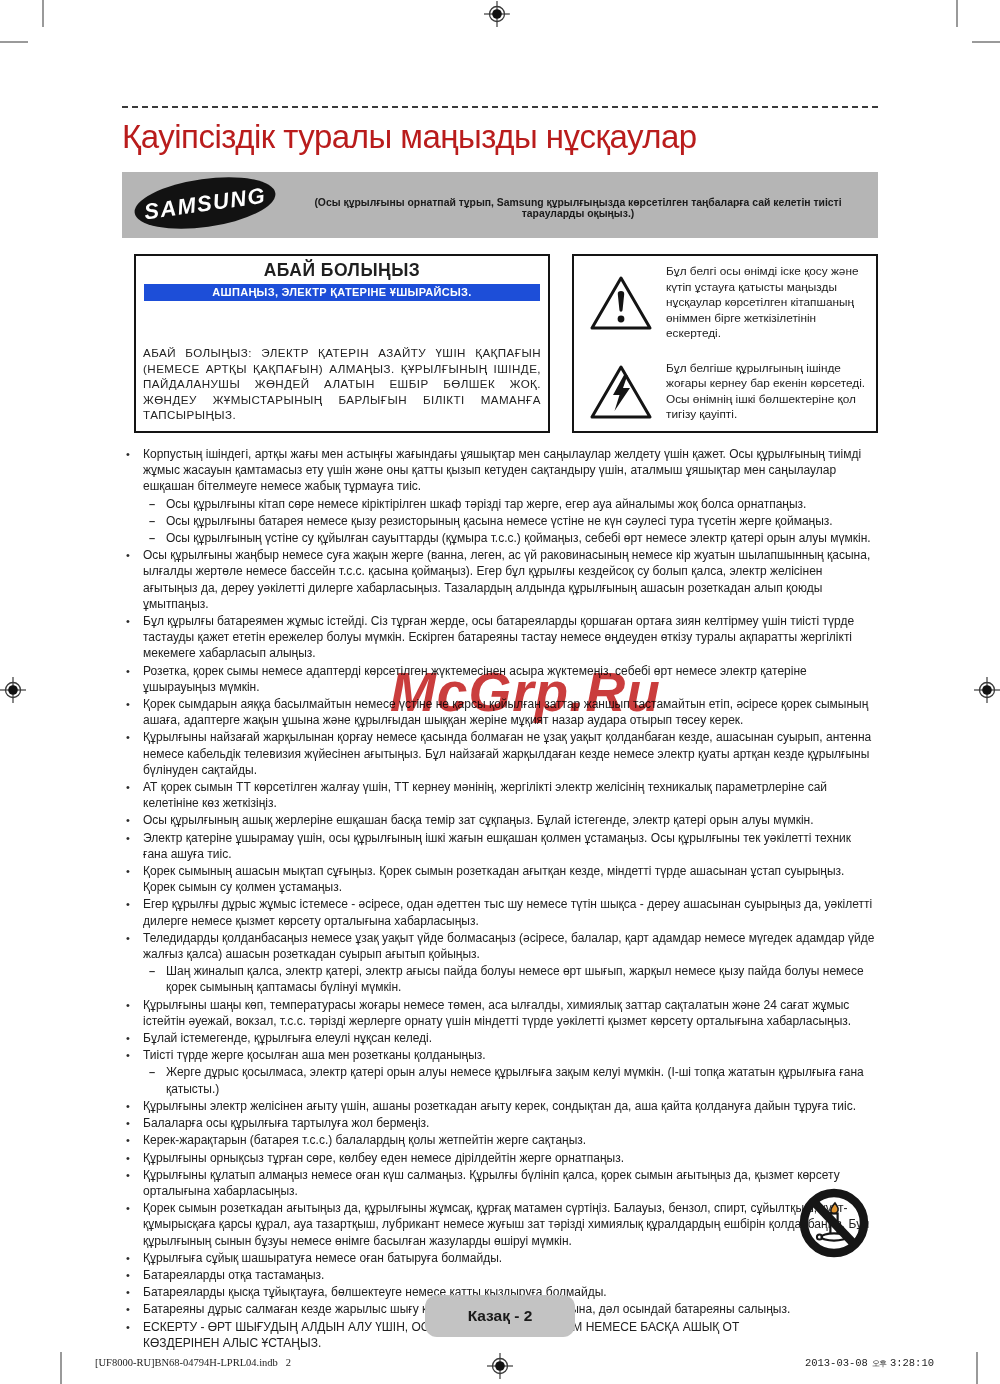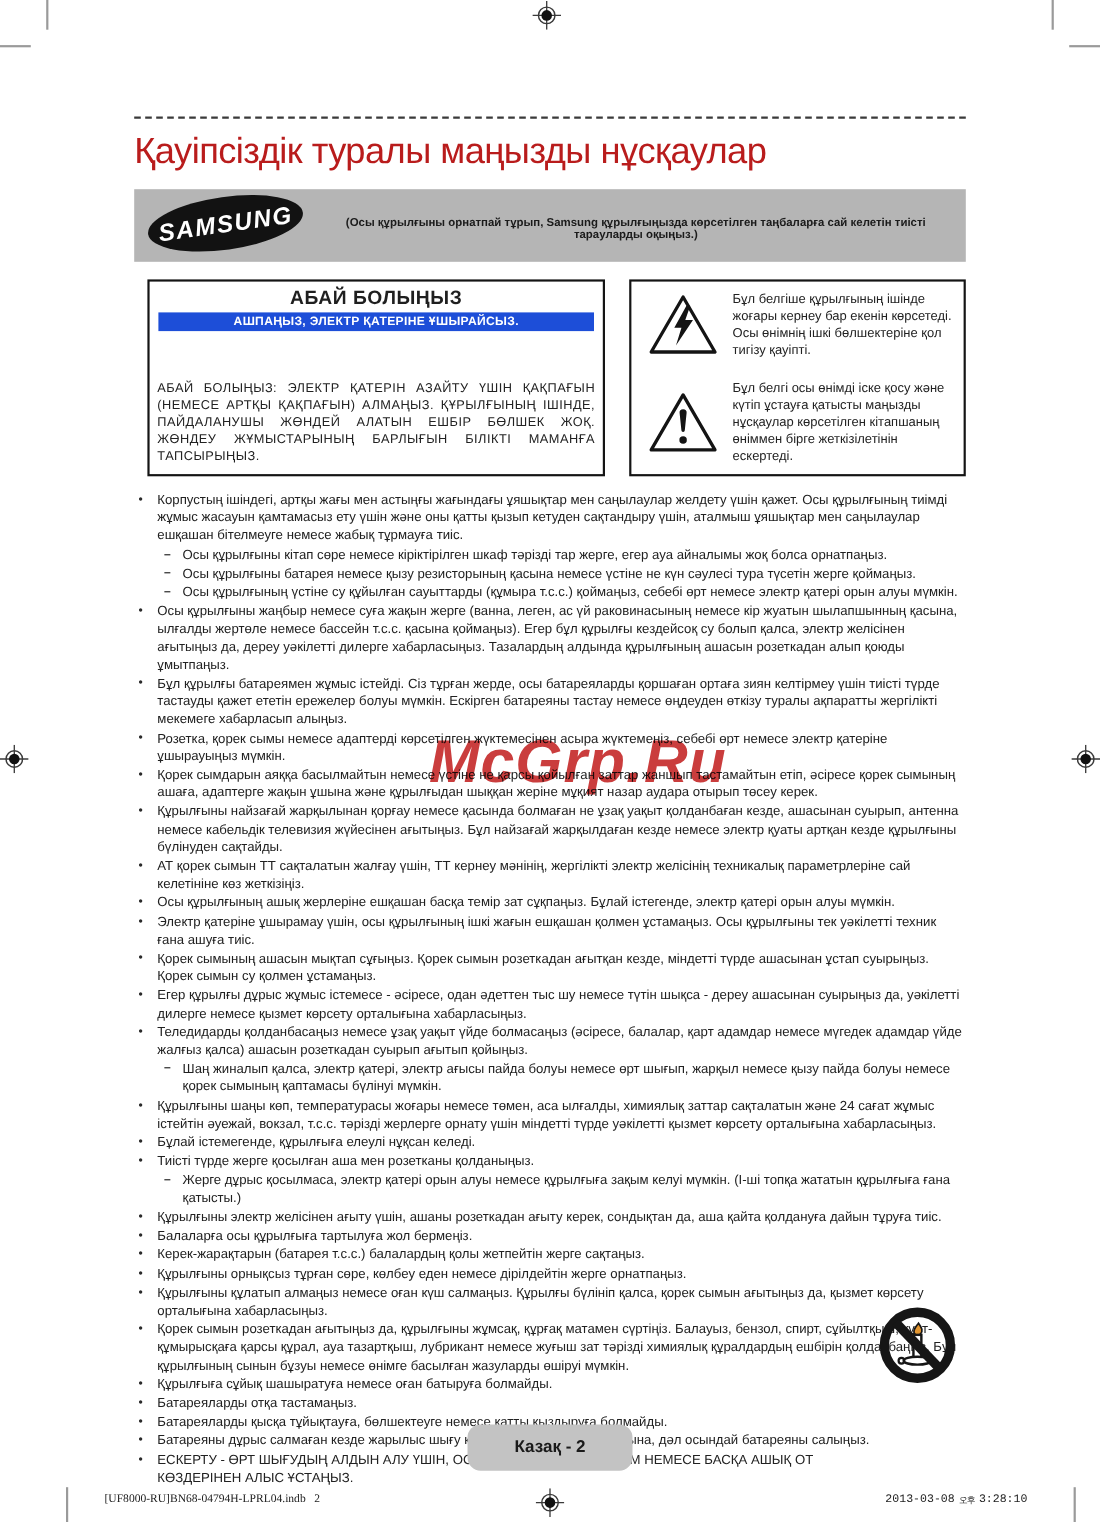--- a/index.html
+++ b/index.html
@@ -154,35 +154,35 @@
       <div class="caution-title">АБАЙ БОЛЫҢЫЗ</div>
       <div class="caution-banner">АШПАҢЫЗ, ЭЛЕКТР ҚАТЕРІНЕ ҰШЫРАЙСЫЗ.</div>
       <div class="caution-body">АБАЙ БОЛЫҢЫЗ: ЭЛЕКТР ҚАТЕРІН АЗАЙТУ ҮШІН ҚАҚПАҒЫН (НЕМЕСЕ АРТҚЫ ҚАҚПАҒЫН) АЛМАҢЫЗ. ҚҰРЫЛҒЫНЫҢ ІШІНДЕ, ПАЙДАЛАНУШЫ ЖӨНДЕЙ АЛАТЫН ЕШБІР БӨЛШЕК ЖОҚ. ЖӨНДЕУ ЖҰМЫСТАРЫНЫҢ БАРЛЫҒЫН БІЛІКТІ МАМАНҒА ТАПСЫРЫҢЫЗ.</div>
     </div>
 
     <div class="symbol-box">
       <div class="symbol-row">
         <div class="symbol-icon">
           <svg width="66" height="58" viewBox="0 0 66 58">
             <path d="M33 4 L62 54 L4 54 Z" fill="none" stroke="#141414" stroke-width="3" stroke-linejoin="round"></path>
-            <path d="M36 12 L25 32 h6.5 L26.5 48 L42 25 h-7 L39.5 12 Z" fill="#141414"></path>
-          </svg>
-        </div>
-        <div class="symbol-text">Бұл белгіше құрылғының ішінде жоғары кернеу бар екенін көрсетеді. Осы өнімнің ішкі бөлшектеріне қол тигізу қауіпті.</div>
-      </div>
-      <div class="symbol-row">
-        <div class="symbol-icon">
-          <svg width="66" height="58" viewBox="0 0 66 58">
-            <path d="M33 4 L62 54 L4 54 Z" fill="none" stroke="#141414" stroke-width="3" stroke-linejoin="round"></path>
             <path d="M33 17 c2.2 0 3.4 1.2 3.2 3.2 l-1.6 15.5 c-0.1 1.3 -0.7 2 -1.6 2 s-1.5 -0.7 -1.6 -2 L29.8 20.2 c-0.2 -2 1 -3.2 3.2 -3.2 Z" fill="#141414"></path>
             <circle cx="33" cy="45" r="3.4" fill="#141414"></circle>
           </svg>
         </div>
         <div class="symbol-text">Бұл белгі осы өнімді іске қосу және күтіп ұстауға қатысты маңызды нұсқаулар көрсетілген кітапшаның өніммен бірге жеткізілетінін ескертеді.</div>
       </div>
+      <div class="symbol-row">
+        <div class="symbol-icon">
+          <svg width="66" height="58" viewBox="0 0 66 58">
+            <path d="M33 4 L62 54 L4 54 Z" fill="none" stroke="#141414" stroke-width="3" stroke-linejoin="round"></path>
+            <path d="M36 12 L25 32 h6.5 L26.5 48 L42 25 h-7 L39.5 12 Z" fill="#141414"></path>
+          </svg>
+        </div>
+        <div class="symbol-text">Бұл белгіше құрылғының ішінде жоғары кернеу бар екенін көрсетеді. Осы өнімнің ішкі бөлшектеріне қол тигізу қауіпті.</div>
+      </div>
     </div>
   </div>
 
   <div class="safety">
 
     <div class="li">
         <span class="marker">•</span>
         <span class="li-text">Корпустың ішіндегі, артқы жағы мен астыңғы жағындағы ұяшықтар мен саңылаулар желдету үшін қажет. Осы құрылғының тиімді жұмыс жасауын қамтамасыз ету үшін және оны қатты қызып кетуден сақтандыру үшін, аталмыш ұяшықтар мен саңылаулар ешқашан бітелмеуге немесе жабық тұрмауға тиіс.</span>
       </div>
     <div class="li sub">
@@ -213,21 +213,21 @@
     <div class="li">
         <span class="marker">•</span>
         <span class="li-text">Қорек сымдарын аяққа басылмайтын немесе үстіне не қарсы қойылған заттар жаншып тастамайтын етіп, әсіресе қорек сымының ашаға, адаптерге жақын ұшына және құрылғыдан шыққан жеріне мұқият назар аудара отырып төсеу керек.</span>
       </div>
     <div class="li">
         <span class="marker">•</span>
         <span class="li-text">Құрылғыны найзағай жарқылынан қорғау немесе қасында болмаған не ұзақ уақыт қолданбаған кезде, ашасынан суырып, антенна немесе кабельдік телевизия жүйесінен ағытыңыз. Бұл найзағай жарқылдаған кезде немесе электр қуаты артқан кезде құрылғыны бүлінуден сақтайды.</span>
       </div>
     <div class="li">
         <span class="marker">•</span>
-        <span class="li-text">АТ қорек сымын ТТ сақталатын жалғау үшін, ТТ кернеу мәнінің, жергілікті электр желісінің техникалық параметрлеріне сай келетініне көз жеткізіңіз.</span>
+        <span class="li-text">АТ қорек сымын ТТ көрсетілген жалғау үшін, ТТ кернеу мәнінің, жергілікті электр желісінің техникалық параметрлеріне сай келетініне көз жеткізіңіз.</span>
       </div>
     <div class="li">
         <span class="marker">•</span>
         <span class="li-text">Осы құрылғының ашық жерлеріне ешқашан басқа темір зат сұқпаңыз. Бұлай істегенде, электр қатері орын алуы мүмкін.</span>
       </div>
     <div class="li">
         <span class="marker">•</span>
         <span class="li-text">Электр қатеріне ұшырамау үшін, осы құрылғының ішкі жағын ешқашан қолмен ұстамаңыз. Осы құрылғыны тек уәкілетті техник ғана ашуға тиіс.</span>
       </div>
     <div class="li">

